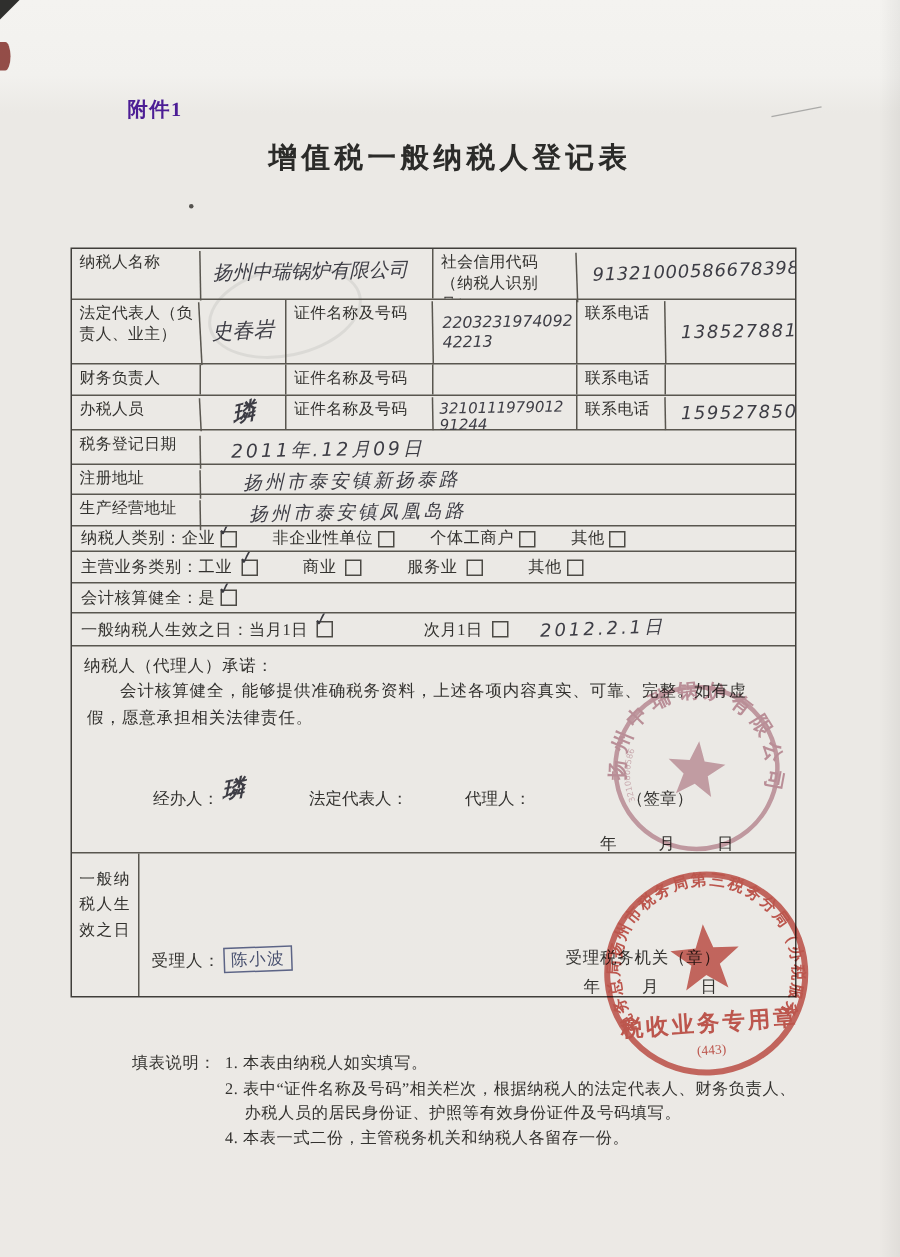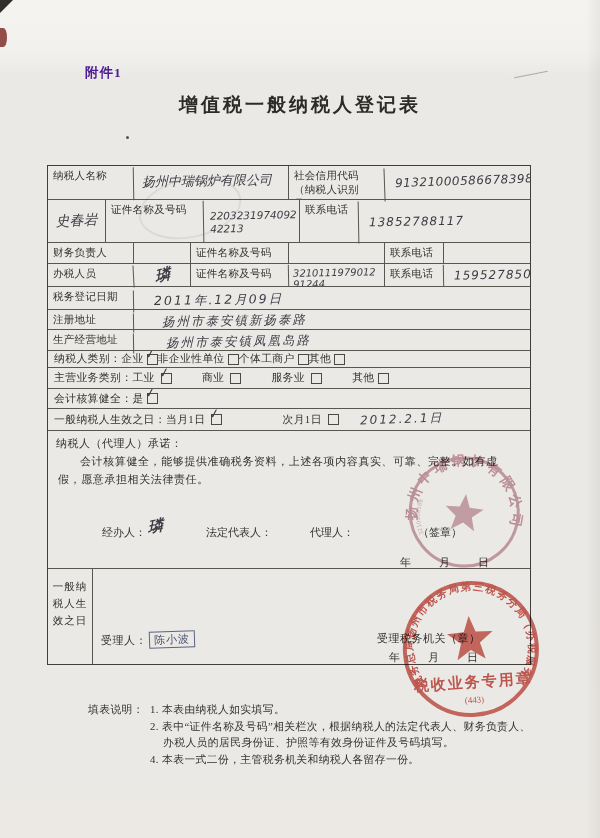--- a/index.html
+++ b/index.html
@@ -41,21 +41,21 @@
   .hw-name{font-size:13px;transform:rotate(-1deg);padding-left:8px;padding-top:6px;}
   .hw-code{font-size:12px;transform:rotate(-2deg);padding-left:10px;padding-top:8px;letter-spacing:.5px;}
   .hw-person{font-size:14px;display:flex;align-items:center;justify-content:center;transform:rotate(-3deg);}
   .hw-id{font-size:10.5px;word-break:break-all;padding:9px 2px 0 6px;line-height:1.2;transform:rotate(-1deg);}
   .hw-id2{font-size:10px;word-break:break-all;padding:3px 2px 0 4px;transform:rotate(-1deg);}
   .hw-phone{font-size:12px;display:flex;align-items:center;padding-left:10px;letter-spacing:1px;transform:rotate(-1deg);}
   .hw-line{font-size:12.5px;display:flex;align-items:center;padding-left:20px;letter-spacing:2px;transform:rotate(-1deg);}
   .sig{font-size:15px;display:inline-block;transform:rotate(-12deg) skewX(-10deg);font-weight:bold;}
 
   .optrow{display:flex;align-items:center;font-size:10.8px;color:#33322f;padding-left:6px;letter-spacing:.4px;}
-  .opt{display:inline-flex;align-items:center;margin-right:0;}
+  .opt{display:inline-flex;align-items:center;margin-right:24px;}
   .opt.wide{margin-right:30px;}
   .bx{display:inline-block;width:9px;height:9px;border:1px solid #4c4a45;margin-left:3px;position:relative;background:transparent;}
   .tick{position:absolute;left:-3px;top:-9px;font-size:13px;color:#3a3a40;font-family:"DejaVu Sans",sans-serif;
       transform:rotate(-10deg);font-style:italic;}
 
   .commit{position:relative;font-size:11px;color:#33322f;}
   .commit-title{padding:5px 8px 0 8px;letter-spacing:.5px;}
   .commit-body{padding:2px 10px 0 10px;text-indent:2em;line-height:1.6;letter-spacing:.6px;width:456px;}
   .abs{position:absolute;}
 
@@ -91,20 +91,21 @@
   <div class="tbl">
 
     <div class="r h33">
       <div class="c w85 lbl">纳税人名称</div>
       <div class="c w155 hw hw-name">扬州中瑞锅炉有限公司</div>
       <div class="c w96 lbl">社会信用代码（纳税人识别号）</div>
       <div class="c fx hw hw-code">913210005866783984</div>
     </div>
 
     <div class="r h42">
+      <div class="c w85 lbl">法定代表人（负责人、业主）</div>
       <div class="c w57 hw hw-person">史春岩</div>
       <div class="c w98 lbl">证件名称及号码</div>
       <div class="c w96 hw hw-id">220323197409242213</div>
       <div class="c w59 lbl">联系电话</div>
       <div class="c fx hw hw-phone">13852788117</div>
     </div>
 
     <div class="r h20">
       <div class="c w85 lbl">财务负责人</div>
       <div class="c w57"></div>

